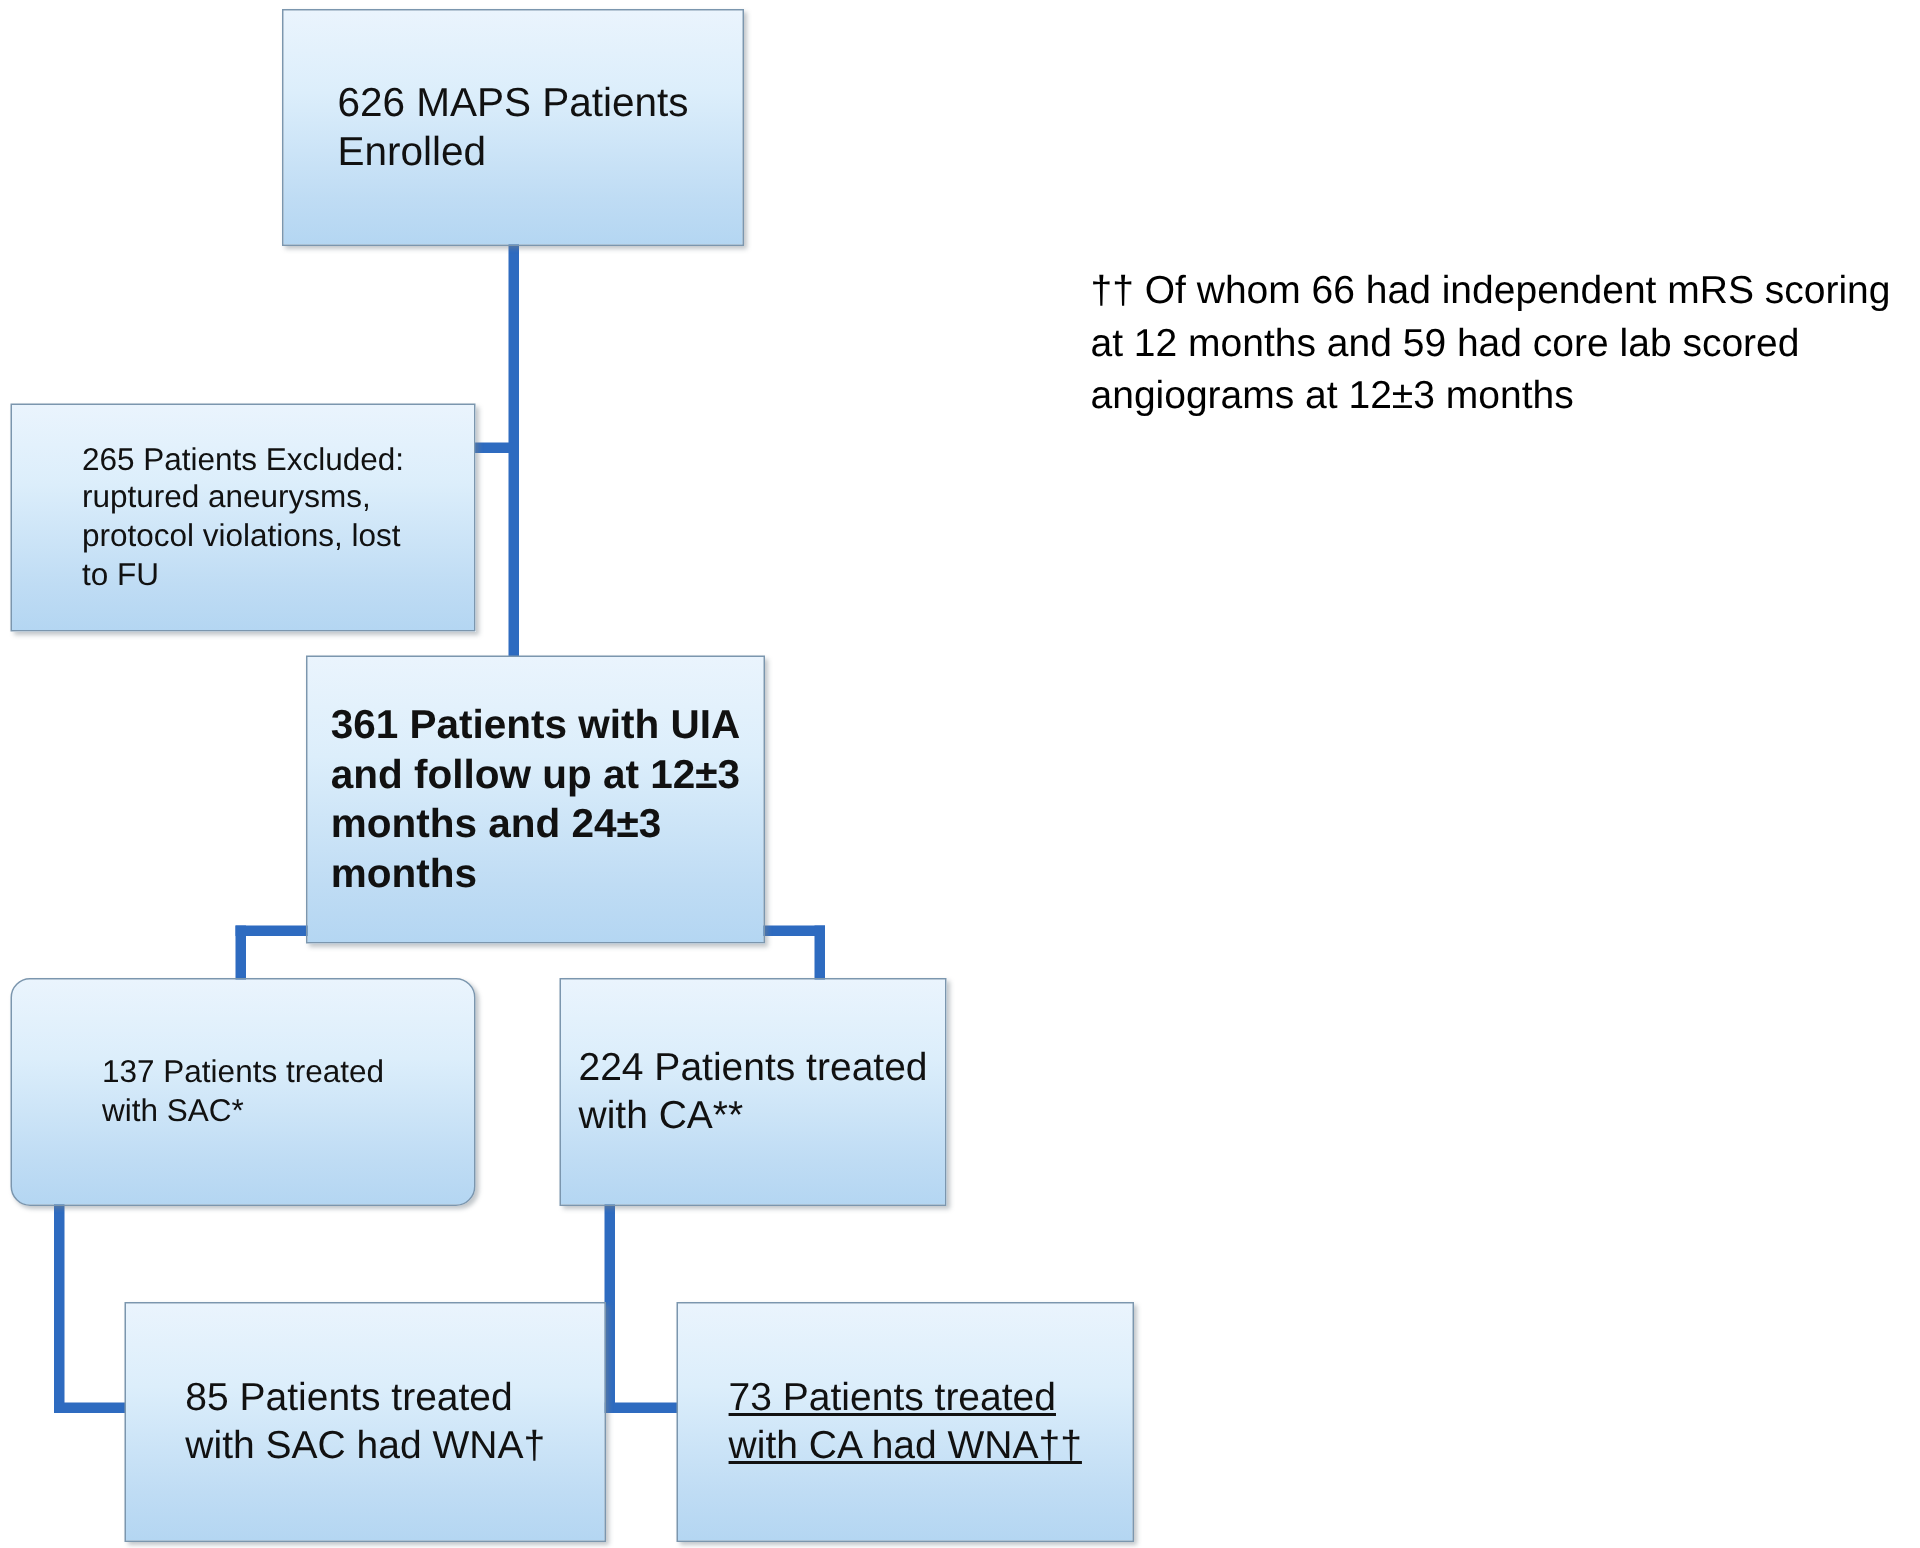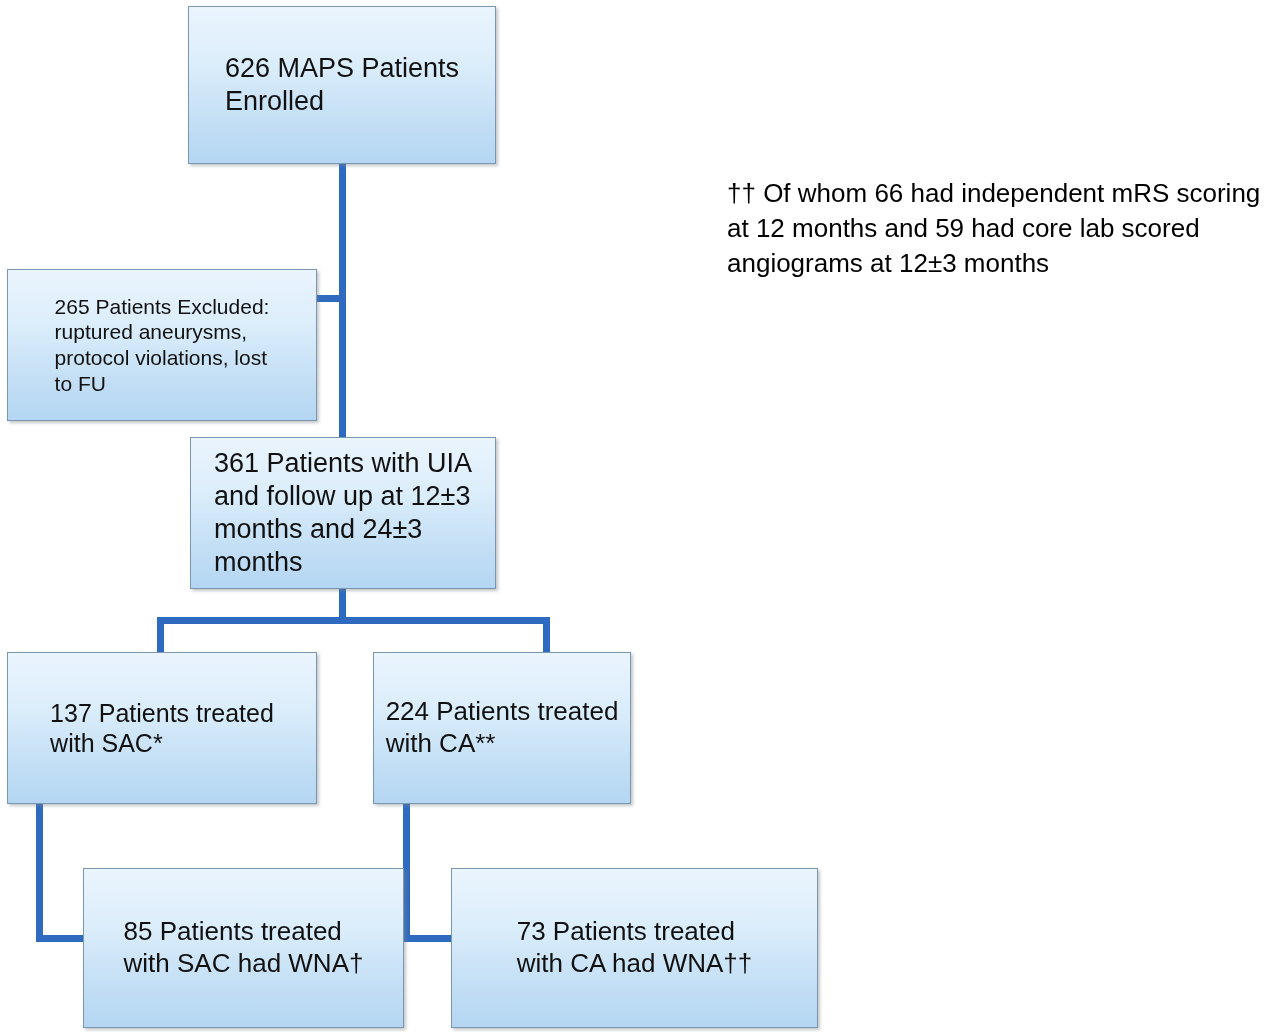--- a/index.html
+++ b/index.html
@@ -31,25 +31,25 @@
     align-items: center;
     justify-content: center;
     line-height: 1.22;
     color: #111111;
     padding: 4px 8px;
     white-space: pre-line;
   }
 
   #node-enrolled   { left: 188px; top: 6px;   width: 308px; height: 158px; font-size: 27px; }
   #node-excluded   { left: 7px;   top: 221px; width: 310px; height: 152px; font-size: 21px; margin-top: 48px; }
-  #node-uia        { left: 190px; top: 437px; width: 306px; height: 152px; font-size: 27px; }
-  #node-sac        { left: 7px;   top: 652px; width: 310px; height: 152px; font-size: 25px; }
+  #node-uia        { left: 204px; top: 437px; width: 306px; height: 192px; font-size: 27px; font-weight: bold; }
+  #node-sac        { left: 7px;   top: 652px; width: 310px; height: 152px; font-size: 21px; border-radius: 13px; }
   #node-ca         { left: 373px; top: 652px; width: 258px; height: 152px; font-size: 26px; }
   #node-sac-wna    { left: 83px;  top: 868px; width: 321px; height: 160px; font-size: 26px; }
-  #node-ca-wna     { left: 451px; top: 868px; width: 367px; height: 160px; font-size: 26px; }
+  #node-ca-wna     { left: 451px; top: 868px; width: 305px; height: 160px; font-size: 26px; text-decoration: underline; }
 
   
   .conn {
     position: absolute;
     background: #2e6bc0;
   }
   .conn-v { width: 7px; }
   .conn-h { height: 7px; }
 
   

